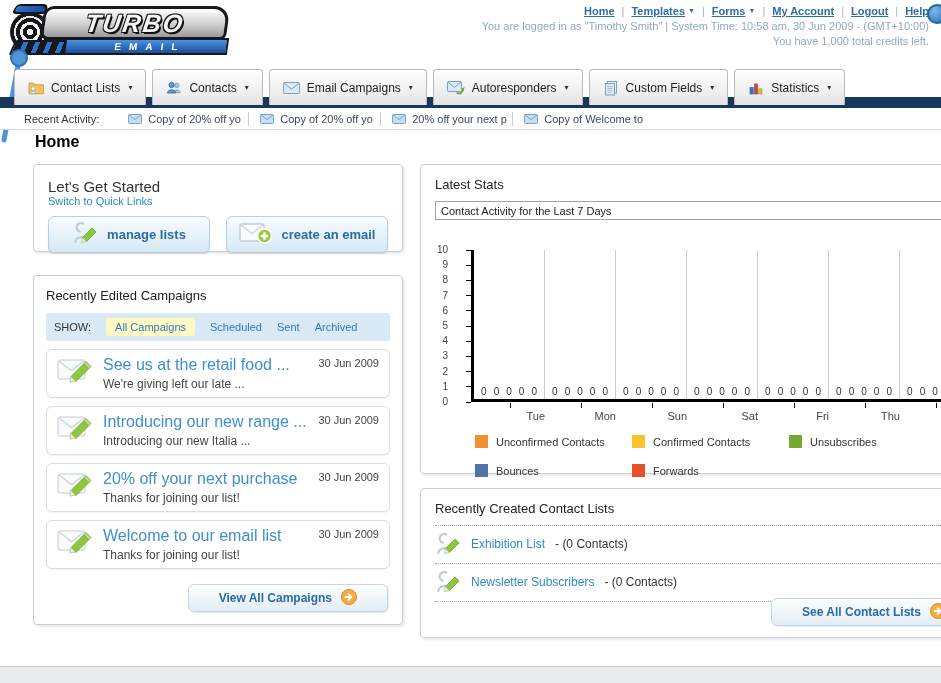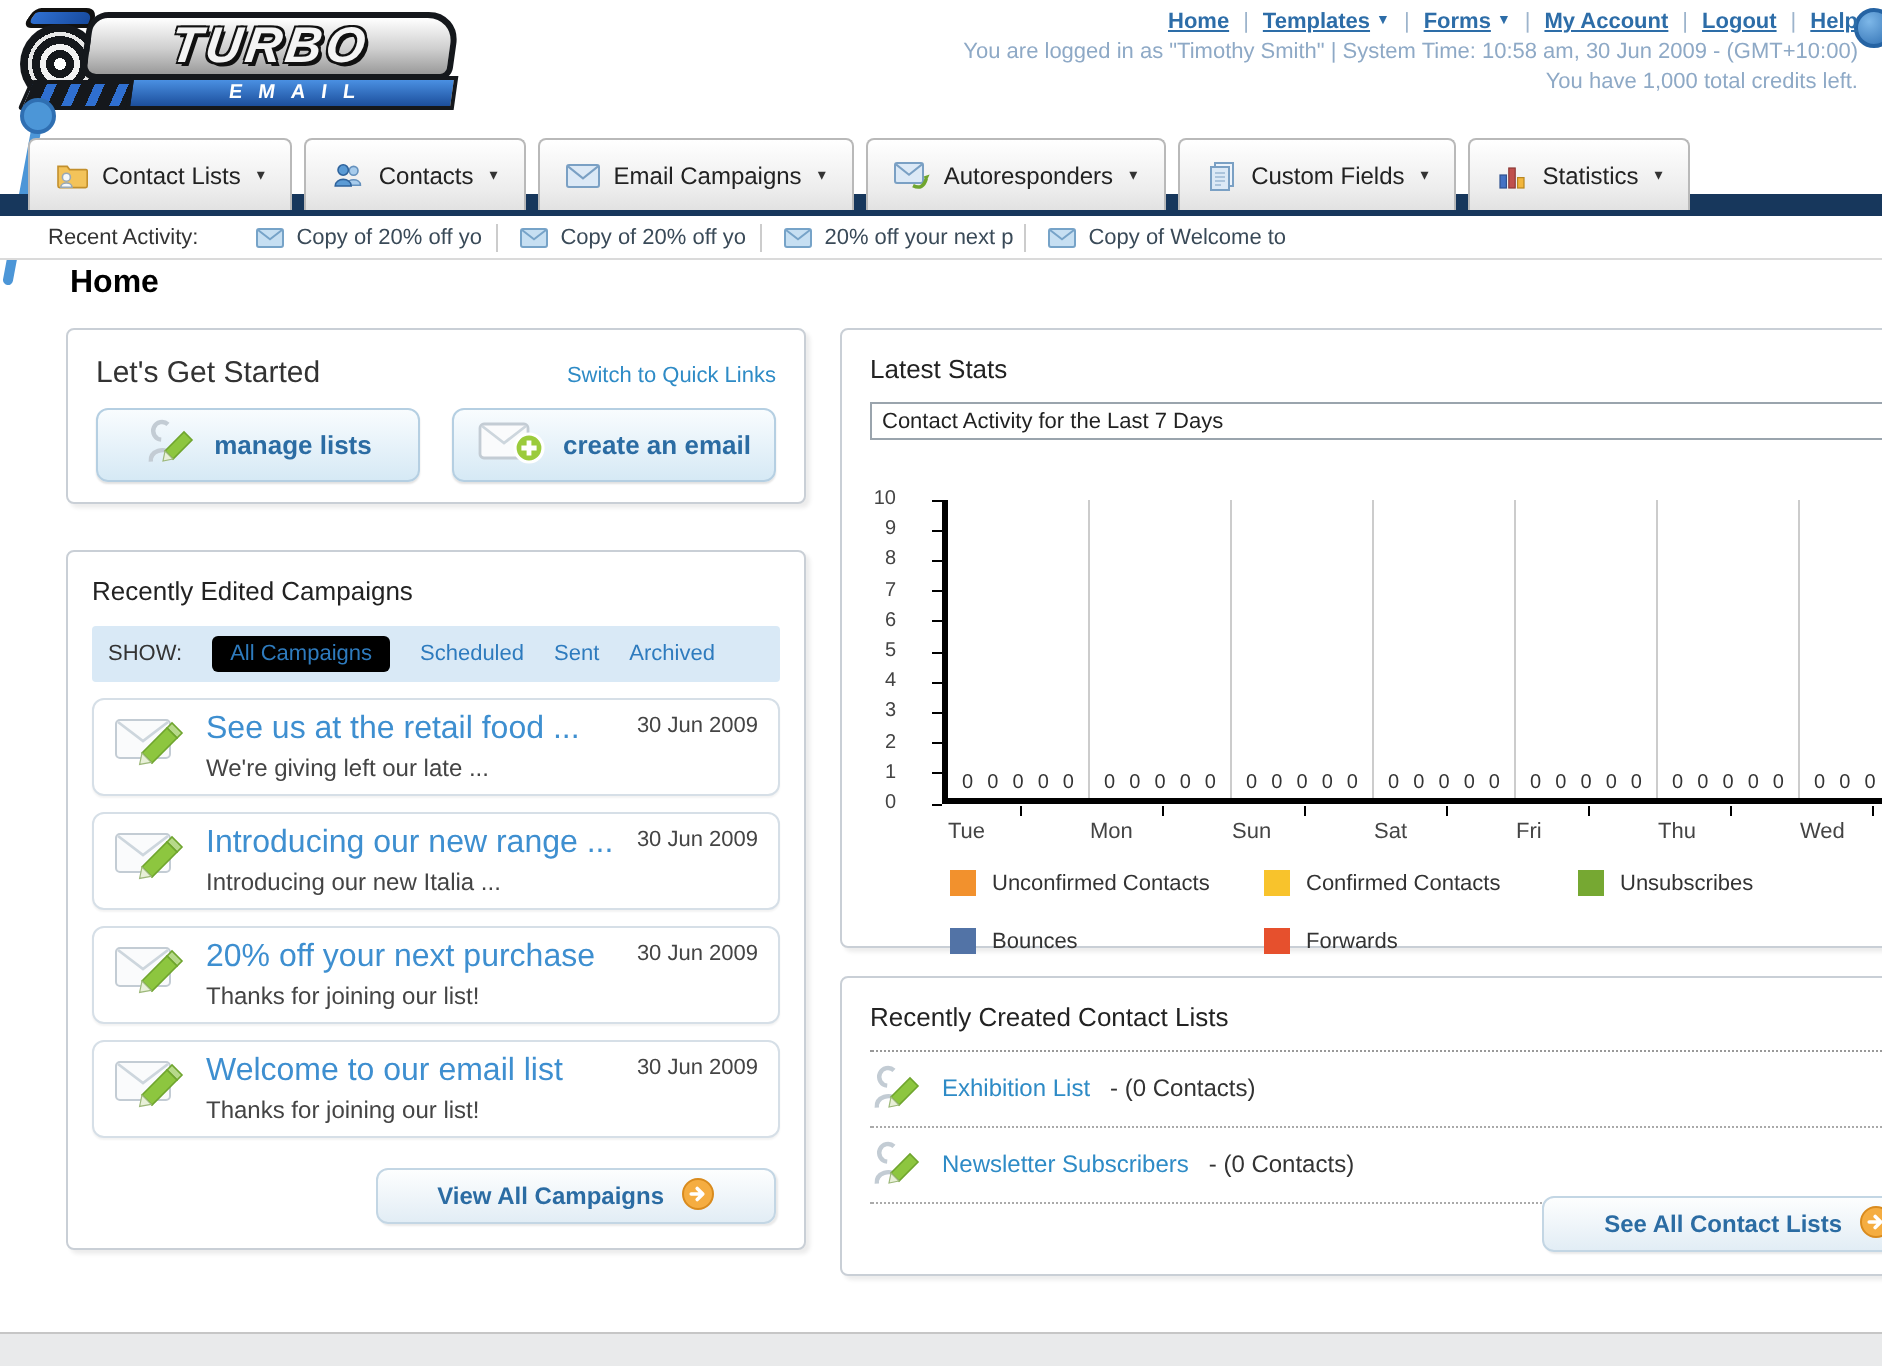--- a/index.html
+++ b/index.html
@@ -55,35 +55,35 @@
 
   
   #home-title { position:absolute; left:35px; top:133px; font-size:16px; font-weight:bold; color:#000; }
 
   .panel { background:#fff; border:1px solid #c9cfd6; border-radius:4px; box-shadow:2px 2px 2px rgba(0,0,0,0.08); }
   #leftcol { position:absolute; left:33px; top:164px; width:370px; }
   #rightcol { position:absolute; left:420px; top:164px; width:570px; }
 
   
   #getstarted { padding:13px 14px 14px; height:88px; }
-  .gs-head { display:flex; justify-content:space-between; align-items:baseline; }
+  .gs-head { display:flex; justify-content:space-between; align-items:baseline;flex-direction:column; }
   .gs-title { font-size:15px; color:#333; }
   .gs-link { font-size:11px; color:#2E8BC6; cursor:pointer; }
   .gs-buttons { display:flex; gap:16px; margin-top:9px; }
   .btn { flex:1; height:37px; background:linear-gradient(#f9fcfe,#d6e9f5); border:1px solid #b5cfe2; border-radius:6px;
     display:flex; align-items:center; justify-content:center; gap:9px; font-size:13px; font-weight:bold; color:#2B6CA3;
     cursor:pointer; box-shadow:0 1px 1px rgba(0,0,0,0.12); }
 
   
   #campaigns { margin-top:23px; padding:12px; min-height:318px; }
   .camp-title { font-size:13px; color:#222; }
   .show-bar { margin-top:10px; background:#D9E9F6; padding:5px 8px; display:flex; align-items:center; gap:15px;
     font-size:11px; color:#333; border-radius:2px; }
   .filter { color:#2E7BBE; cursor:pointer; }
-  .filter.active { background:#000000; padding:3px 9px; border-radius:3px; }
+  .filter.active { background:#fef9c3; padding:3px 9px; border-radius:3px; }
   .camp-item { margin-top:8px; border:1px solid #d6dfe7; border-radius:6px; background:#fff; display:flex;
     padding:5px 10px 6px; gap:10px; align-items:flex-start; box-shadow:0 1px 1px rgba(0,0,0,0.05); }
   .camp-icon { width:36px; flex:none; }
   .camp-mid { flex:1; min-width:0; padding-top:1px; }
   .camp-title-link { font-size:16px; color:#3E8FD0; cursor:pointer; white-space:nowrap; overflow:hidden; }
   .camp-sub { font-size:12px; color:#444; margin-top:3px; white-space:nowrap; overflow:hidden; }
   .camp-date { font-size:11px; color:#444; flex:none; padding-top:2px; }
   .view-all-row { display:flex; justify-content:flex-end; margin-top:15px; padding-right:2px; }
   .btn-small { height:28px; padding:0 30px; background:linear-gradient(#fdfefe,#e2edf5); border:1px solid #c3d6e4;
     border-radius:6px; display:inline-flex; align-items:center; gap:9px; font-size:12px; font-weight:bold; color:#2B6CA3;
@@ -99,21 +99,21 @@
   .y-axis { width:26px; position:relative; flex:none; height:152px; }
   .ytick { position:absolute; right:23px; font-size:10px; color:#444; line-height:10px; }
   .ytickmark { position:absolute; right:0; width:5px; height:1px; background:#000; }
   .plot { flex:1; height:152px; border-left:3px solid #000; border-bottom:3px solid #000; display:flex; }
   .group { flex:1; border-right:1px solid #ccc; position:relative; }
   .zeros { position:absolute; left:0; right:0; bottom:2px; display:flex; justify-content:space-evenly;
     font-size:10px; color:#333; }
   .x-axis-row { display:flex; padding-left:10px; padding-right:4px; }
   .x-spacer { width:29px; flex:none; }
   .x-axis { flex:1; display:flex; }
-  .xlabel { flex:1; text-align:left; font-size:11px; color:#444; position:relative; padding-top:8px; }
+  .xlabel { flex:1; text-align:right; font-size:11px; color:#444; position:relative; padding-top:8px; }
   .xtick { position:absolute; top:1px; left:50%; width:1px; height:5px; background:#000; }
   .legend { margin-top:13px; margin-left:40px; display:grid; grid-template-columns:157px 157px auto; row-gap:16px; }
   .leg-item { display:flex; align-items:center; gap:8px; font-size:11px; color:#333; }
   .leg-swatch { width:13px; height:13px; flex:none; }
 
   
   #contactlists { margin-top:14px; padding:12px 14px; height:150px; position:relative; }
   .cl-title { font-size:13px; color:#222; padding-bottom:9px; border-bottom:1px dotted #999; }
   .cl-item { display:flex; align-items:center; gap:10px; padding:5px 0 6px; border-bottom:1px dotted #aaa; font-size:12px; }
   .cl-link { color:#2E8BC6; cursor:pointer; }

